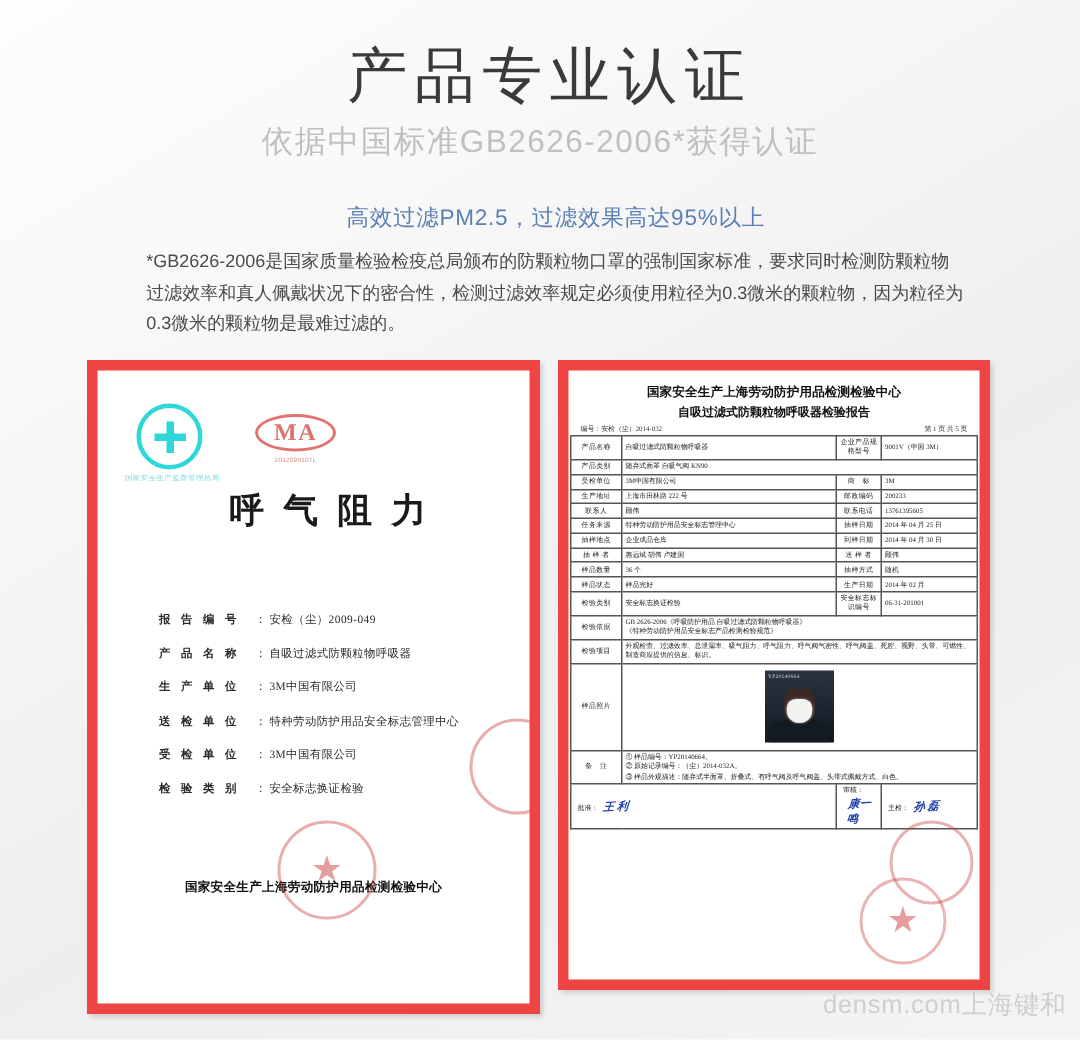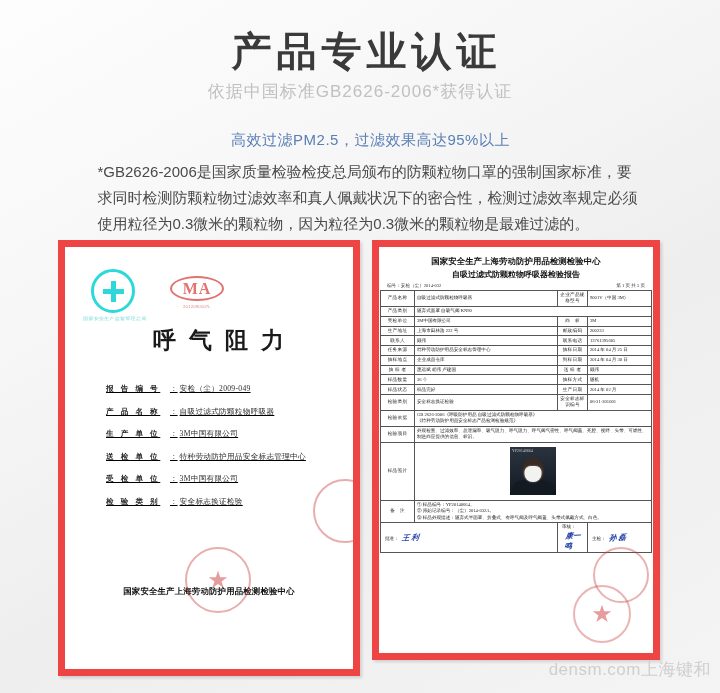--- a/index.html
+++ b/index.html
@@ -9,36 +9,36 @@
     overflow: hidden;
   }
   body {
     background: linear-gradient(150deg, #fdfdfd 0%, #f7f7f7 30%, #eeeeee 60%, #f4f4f4 100%);
     position: relative;
   }
 
   
   .header { padding-top: 26px; text-align: center; }
   .main-title {
-    font-size: 40px; font-weight: 700; color: #3a3a3a;
+    font-size: 40px; font-weight: 400; color: #3a3a3a;
     letter-spacing: 5px; line-height: 1.25; margin-left: 13px;
   }
   .sub-title {
-    font-size: 17px; color: #c0c0c0; letter-spacing: 1px;
+    font-size: 21px; color: #c0c0c0; letter-spacing: 1px;
     margin-top: 4px; font-weight: 400;
   }
 
   
   .desc { margin-top: 28px; text-align: center; padding-left: 21px; }
   .desc-highlight {
     font-size: 15px; color: #5a7fb5; letter-spacing: .5px;
     margin-bottom: 9px; font-weight: 400;
   }
   .desc-body {
-    font-size: 15px; color: #4a4a4a; line-height: 1.72;
+    font-size: 12px; color: #4a4a4a; line-height: 1.72;
     width: 546px; margin: 0 auto; text-align: left;
   }
 
   
   .docs {
     position: absolute; left: 0; right: 0; top: 238px; height: 440px;
   }
   .doc {
     position: absolute; background: #ffffff;
     border: 7px solid #ef4444;
@@ -77,21 +77,21 @@
   }
   .logo-ma-code { font-size: 4.2px; color: #d98b88; margin-top: 3px; letter-spacing: .2px; }
 
   .doc-title {
     text-align: center; margin-top: 78px;
     font-size: 23px; letter-spacing: 13px; color: #1a1a1a;
     font-family: "Liberation Serif", "DejaVu Serif", serif; font-weight: 700;
     padding-left: 13px;
   }
 
-  .fields { margin: 28px 0 0 22px; text-decoration: underline; }
+  .fields { margin: 52px 0 0 22px; }
   .field { display: flex; font-size: 7.6px; color: #2b2b2b; margin-bottom: 12.5px;
            font-family: "Liberation Serif", "DejaVu Serif", serif; }
   .field-label { width: 64px; letter-spacing: 2.6px; font-weight: 700; flex: none; }
   .field-sep { margin-right: 2px; }
   .field-value { letter-spacing: .3px; }
 
   .doc-footer {
     position: absolute; left: 0; right: 0; bottom: 72px; text-align: center;
     font-size: 8.4px; font-weight: 700; color: #111; letter-spacing: .2px;
     font-family: "Liberation Serif", "DejaVu Serif", serif;

